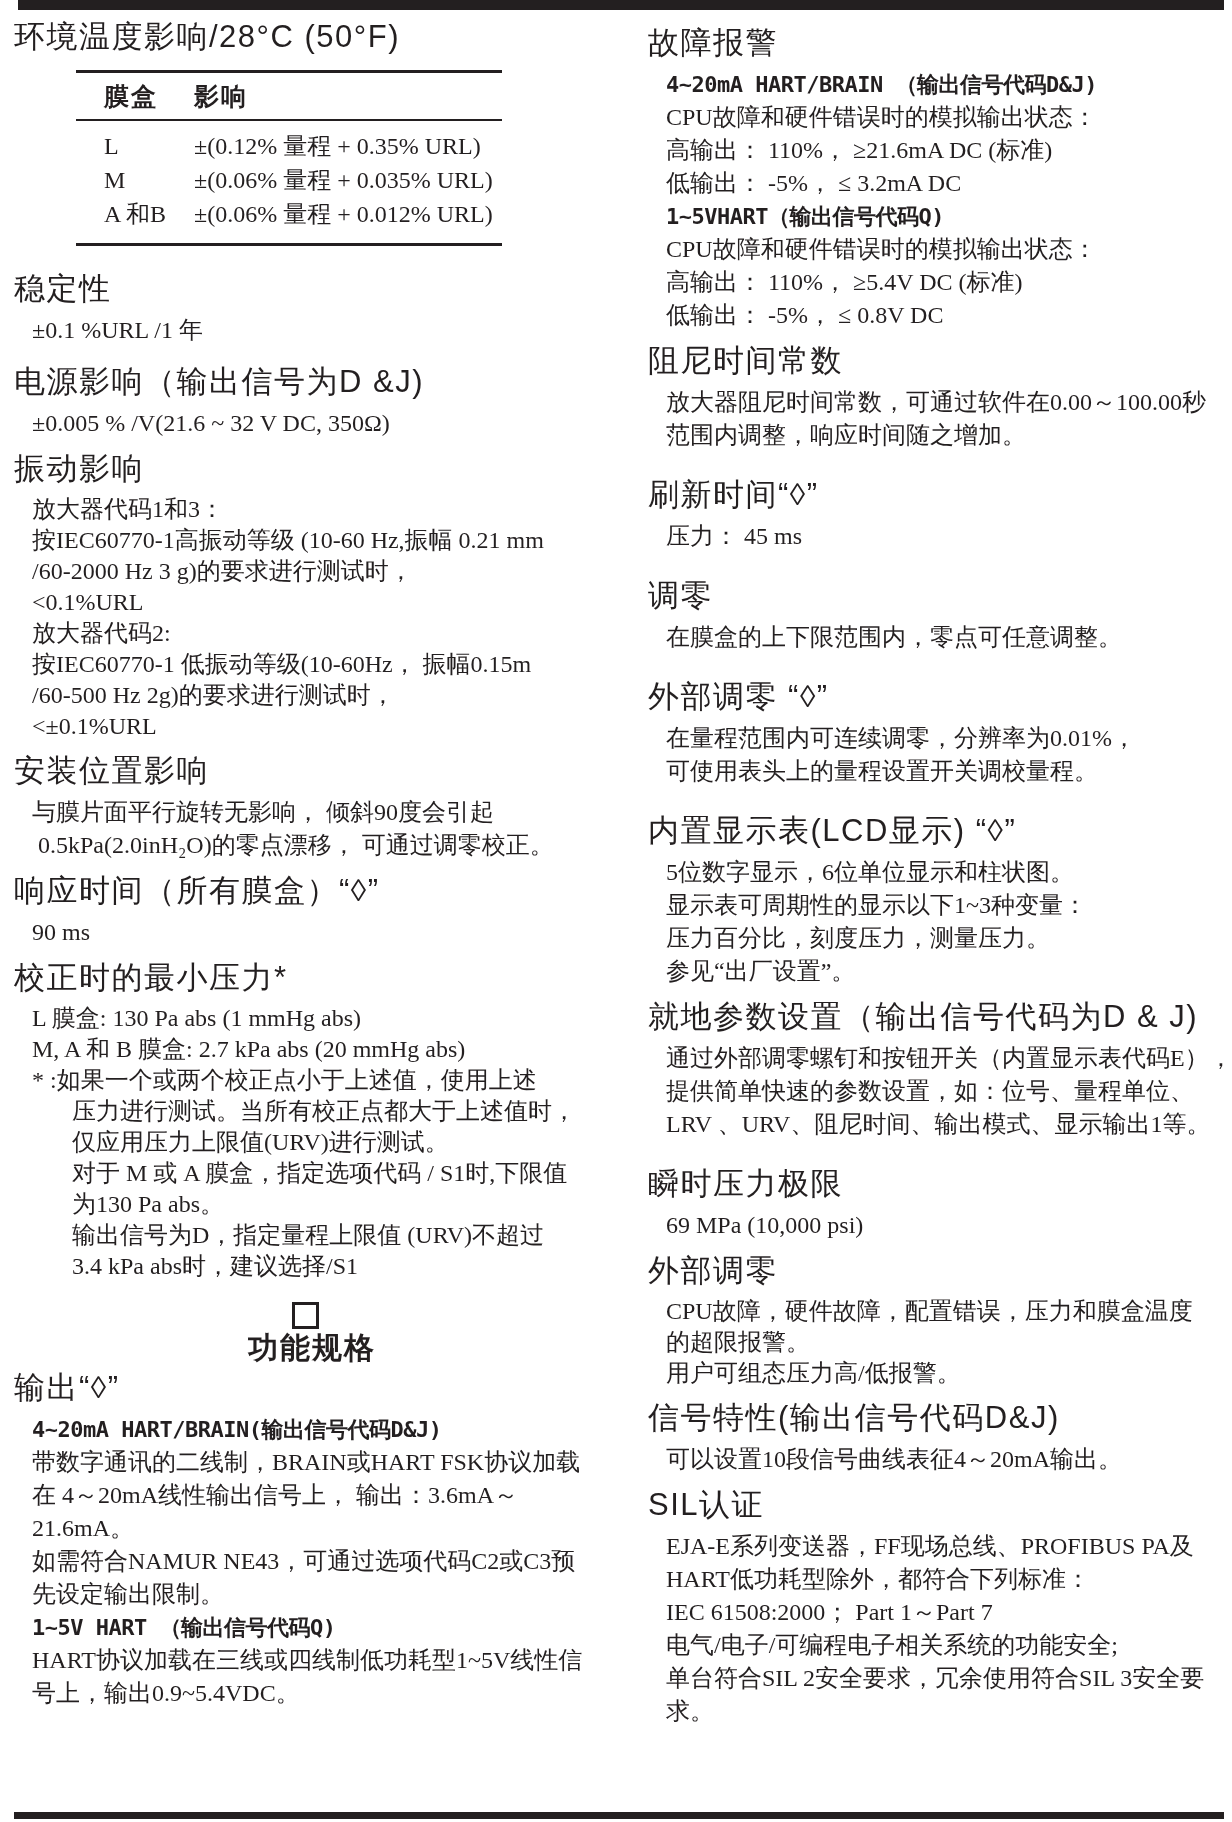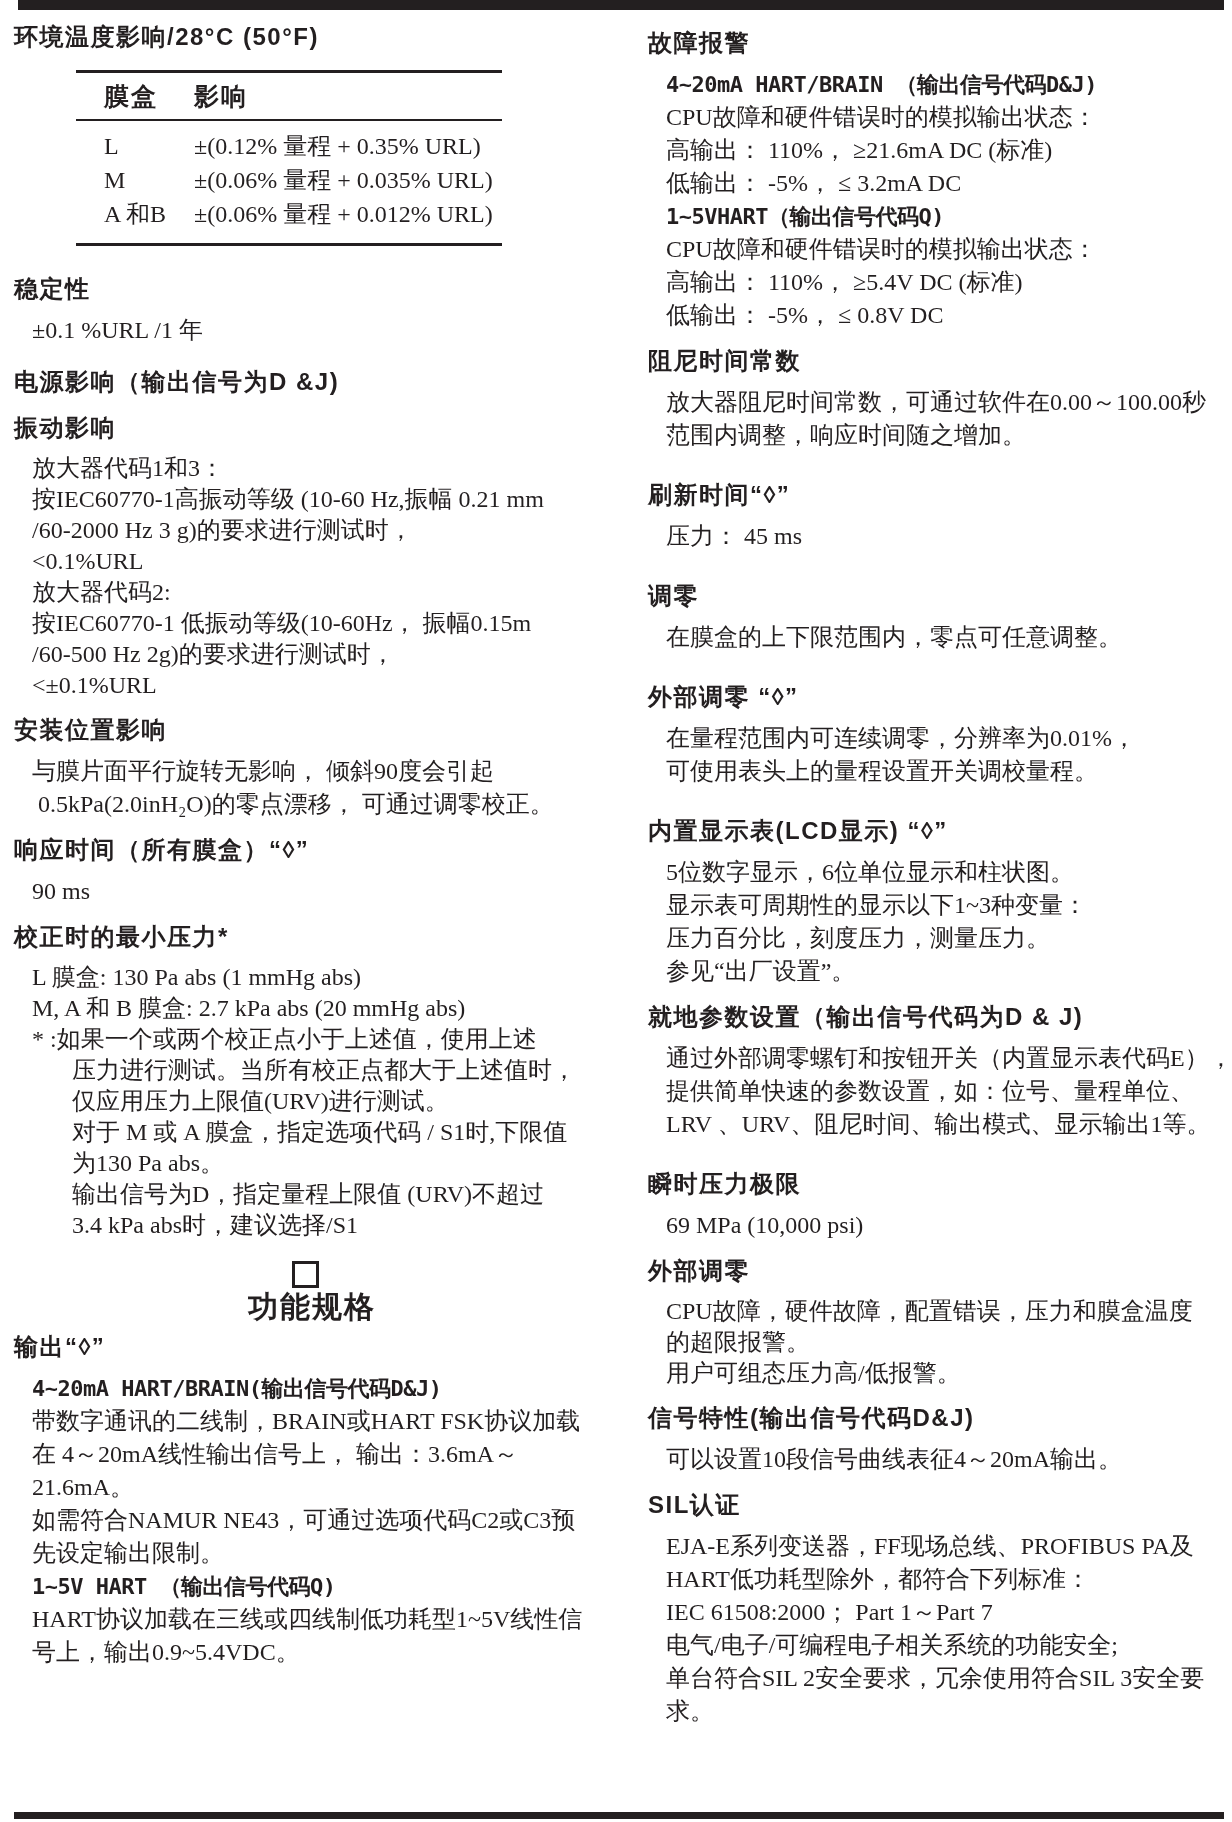--- a/index.html
+++ b/index.html
@@ -3,21 +3,21 @@
 <meta charset="utf-8">
 <style>
   html,body{margin:0;padding:0;background:#ffffff;}
   .page{position:relative;width:1232px;height:1822px;background:#ffffff;color:#231f20;overflow:hidden;}
   .bar{position:absolute;background:#231f20;}
   .bar-top{left:18px;top:0;width:1206px;height:10px;}
   .bar-bottom{left:14px;top:1812px;width:1210px;height:7px;}
   .col{position:absolute;top:20px;}
   .col-left{left:14px;width:596px;}
   .col-right{left:648px;top:26px;width:600px;}
-  .h1{font-family:"Liberation Sans",sans-serif;font-weight:bold;font-size:24px;line-height:34px;letter-spacing:1.5px;margin:12px 0 8px 0;}
+  .h1{font-family:"Liberation Sans",sans-serif;font-weight:normal;font-size:31px;line-height:34px;letter-spacing:1.5px;margin:12px 0 8px 0;}
   .h1.first{margin-top:0;}
   .h-big{font-family:"Liberation Sans",sans-serif;font-weight:bold;font-size:30px;line-height:38px;letter-spacing:2px;margin:20px 0 4px 0;display:flex;align-items:center;flex-direction:column;}
   .cbx{width:21px;height:21px;border:3px solid #231f20;display:inline-block;margin:0 18px 0 4px;flex:0 0 auto;}
   .ln{font-family:"Liberation Serif",serif;font-size:24px;line-height:33px;padding-left:18px;}
   .ln.tight{line-height:31px;}
   .in2{padding-left:58px;}
   .sub{font-family:"DejaVu Sans Mono",monospace;font-weight:bold;font-size:22px;line-height:33px;padding-left:18px;letter-spacing:-0.5px;}
   .gap6{margin-top:6px;}
   
   .spec-table{margin:16px 0 0 62px;width:426px;border-top:3px solid #231f20;border-bottom:3px solid #231f20;}
@@ -56,20 +56,21 @@
           <div class="c1">A 和B</div>
           <div class="c2">±(0.06% 量程 + 0.012% URL)</div>
         </div>
       </div>
     </div>
 
     <div class="h1" style="margin-top:26px">稳定性</div>
     <div class="ln">±0.1 %URL /1 年</div>
 
     <div class="h1" style="margin-top:18px">电源影响（输出信号为D &amp;J)</div>
+    <div class="ln">±0.005 % /V(21.6 ~ 32 V DC, 350Ω)</div>
 
     <div class="h1">振动影响</div>
     <div class="ln tight">放大器代码1和3：</div>
     <div class="ln tight">按IEC60770-1高振动等级 (10-60 Hz,振幅 0.21 mm</div>
     <div class="ln tight">/60-2000 Hz 3 g)的要求进行测试时，</div>
     <div class="ln tight">&lt;0.1%URL</div>
     <div class="ln tight">放大器代码2:</div>
     <div class="ln tight">按IEC60770-1 低振动等级(10-60Hz， 振幅0.15m</div>
     <div class="ln tight">/60-500 Hz 2g)的要求进行测试时，</div>
     <div class="ln tight">&lt;±0.1%URL</div>

